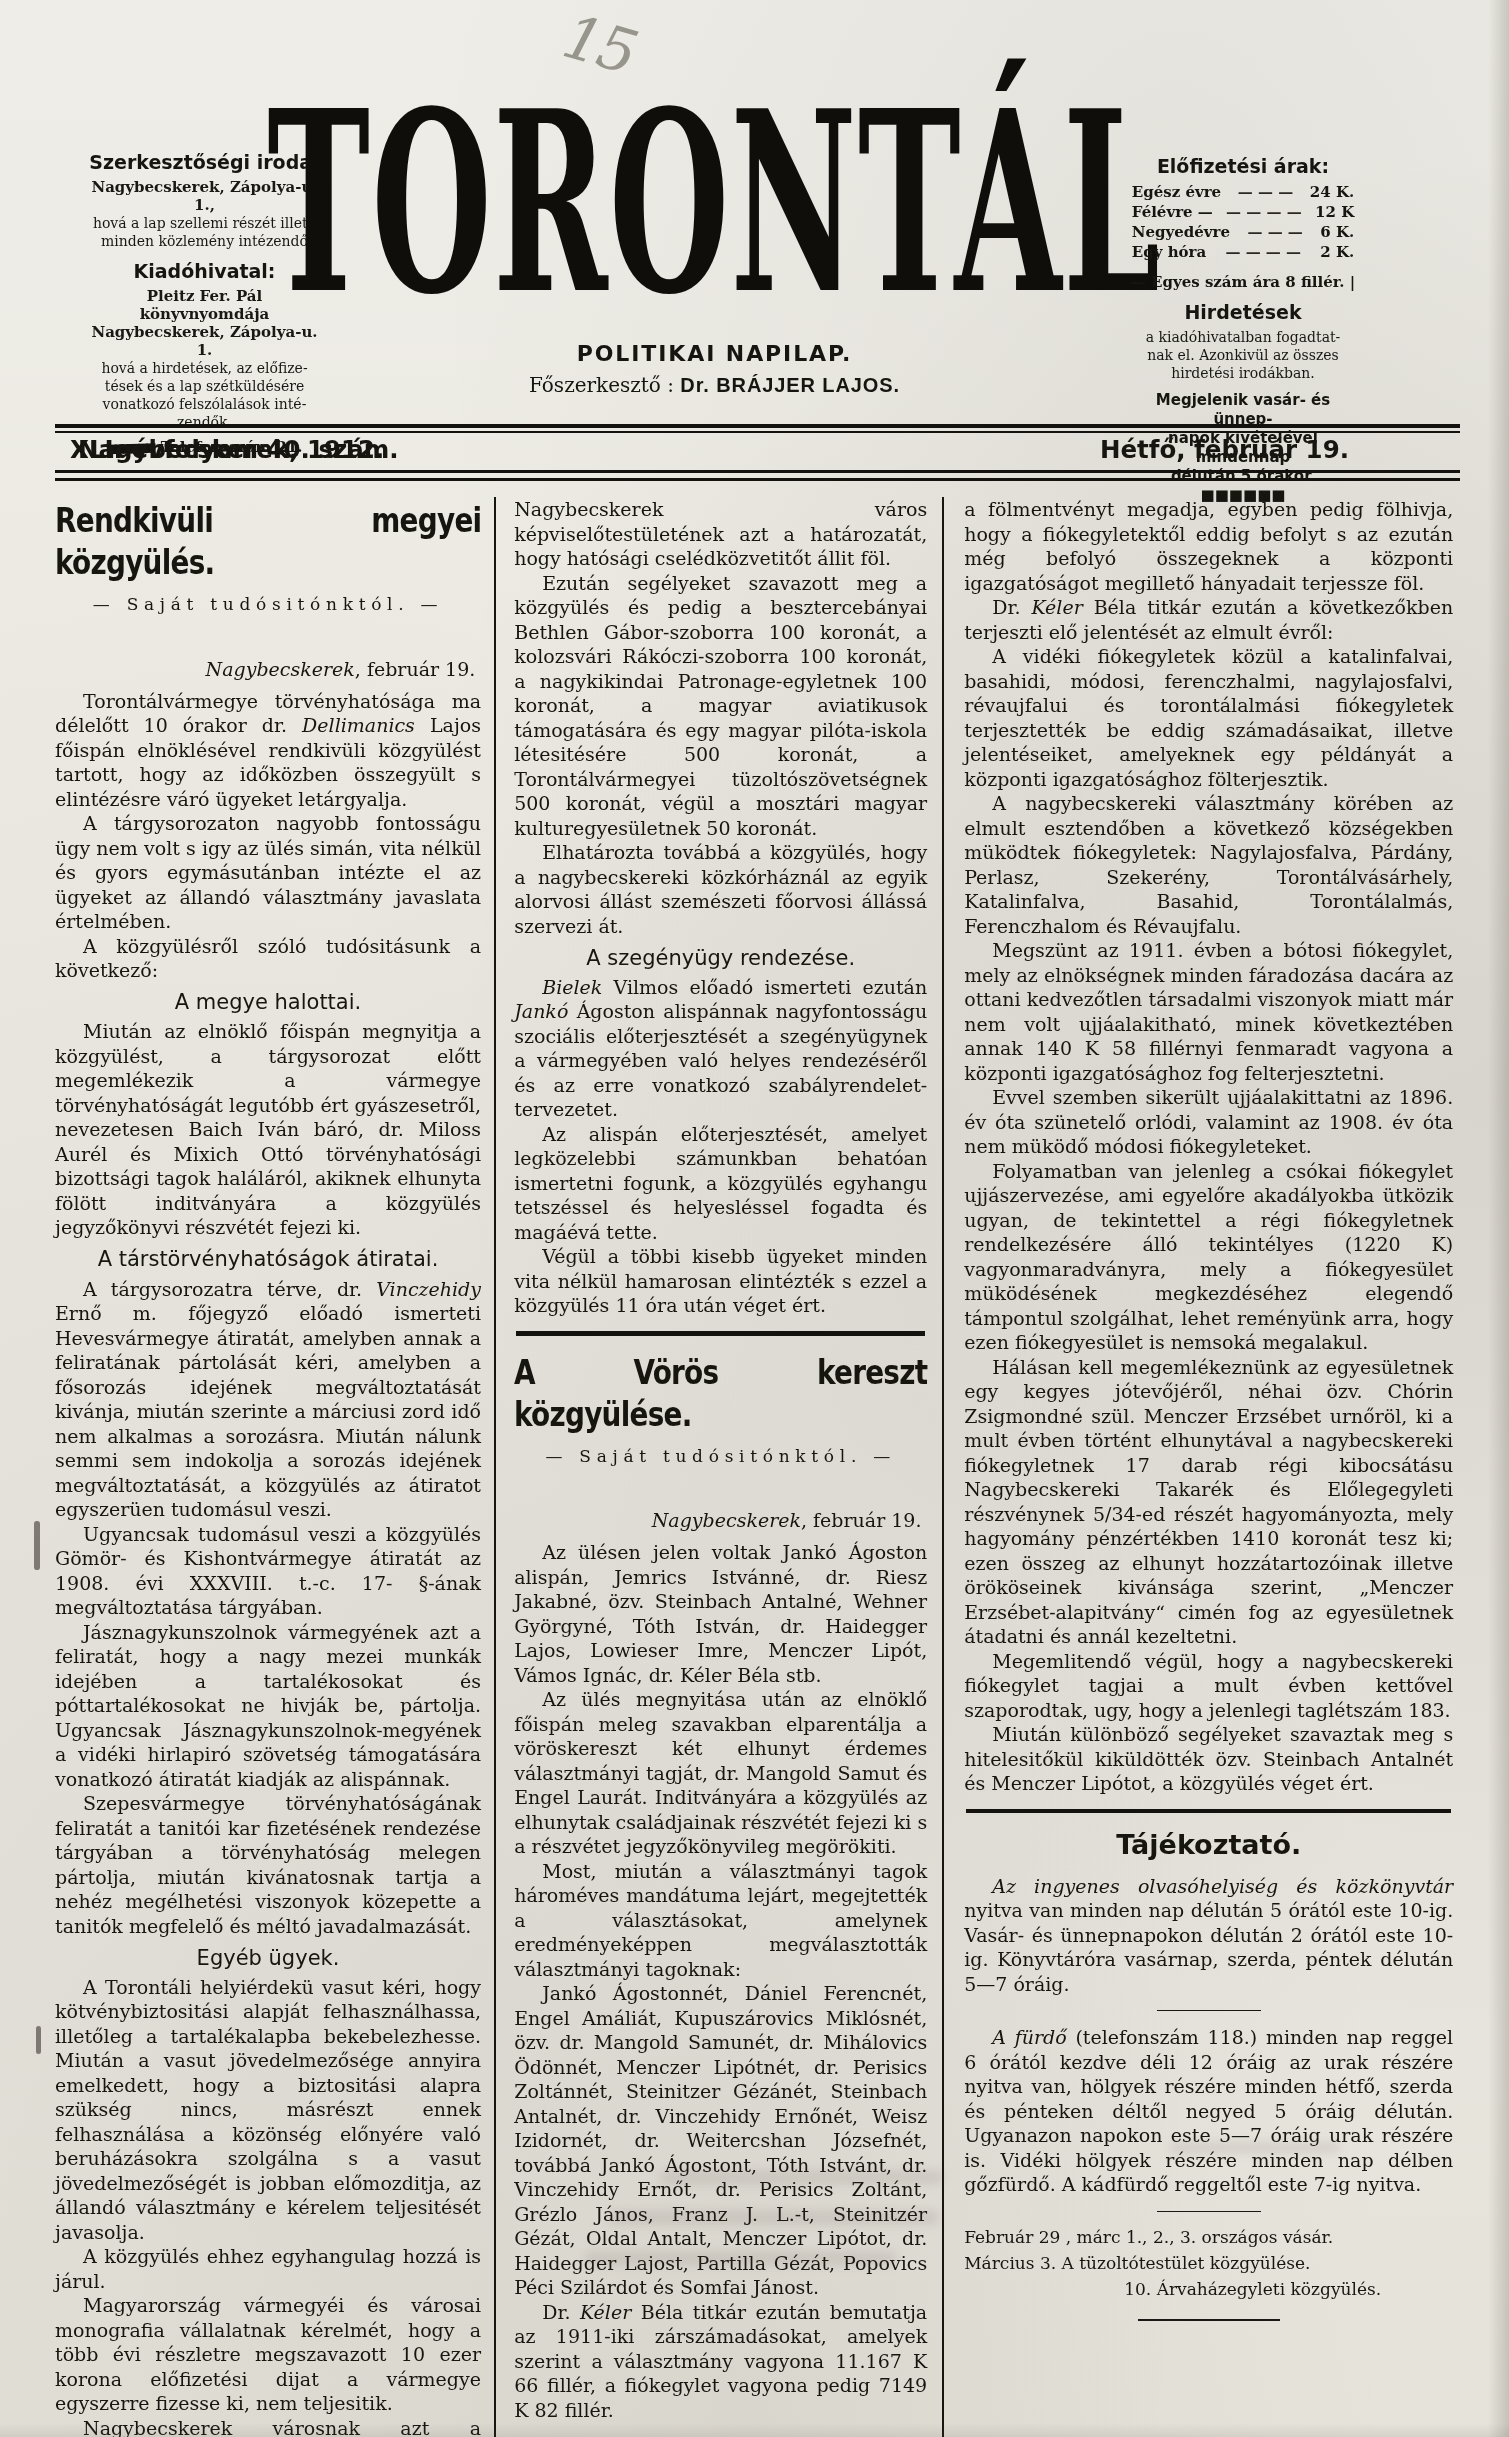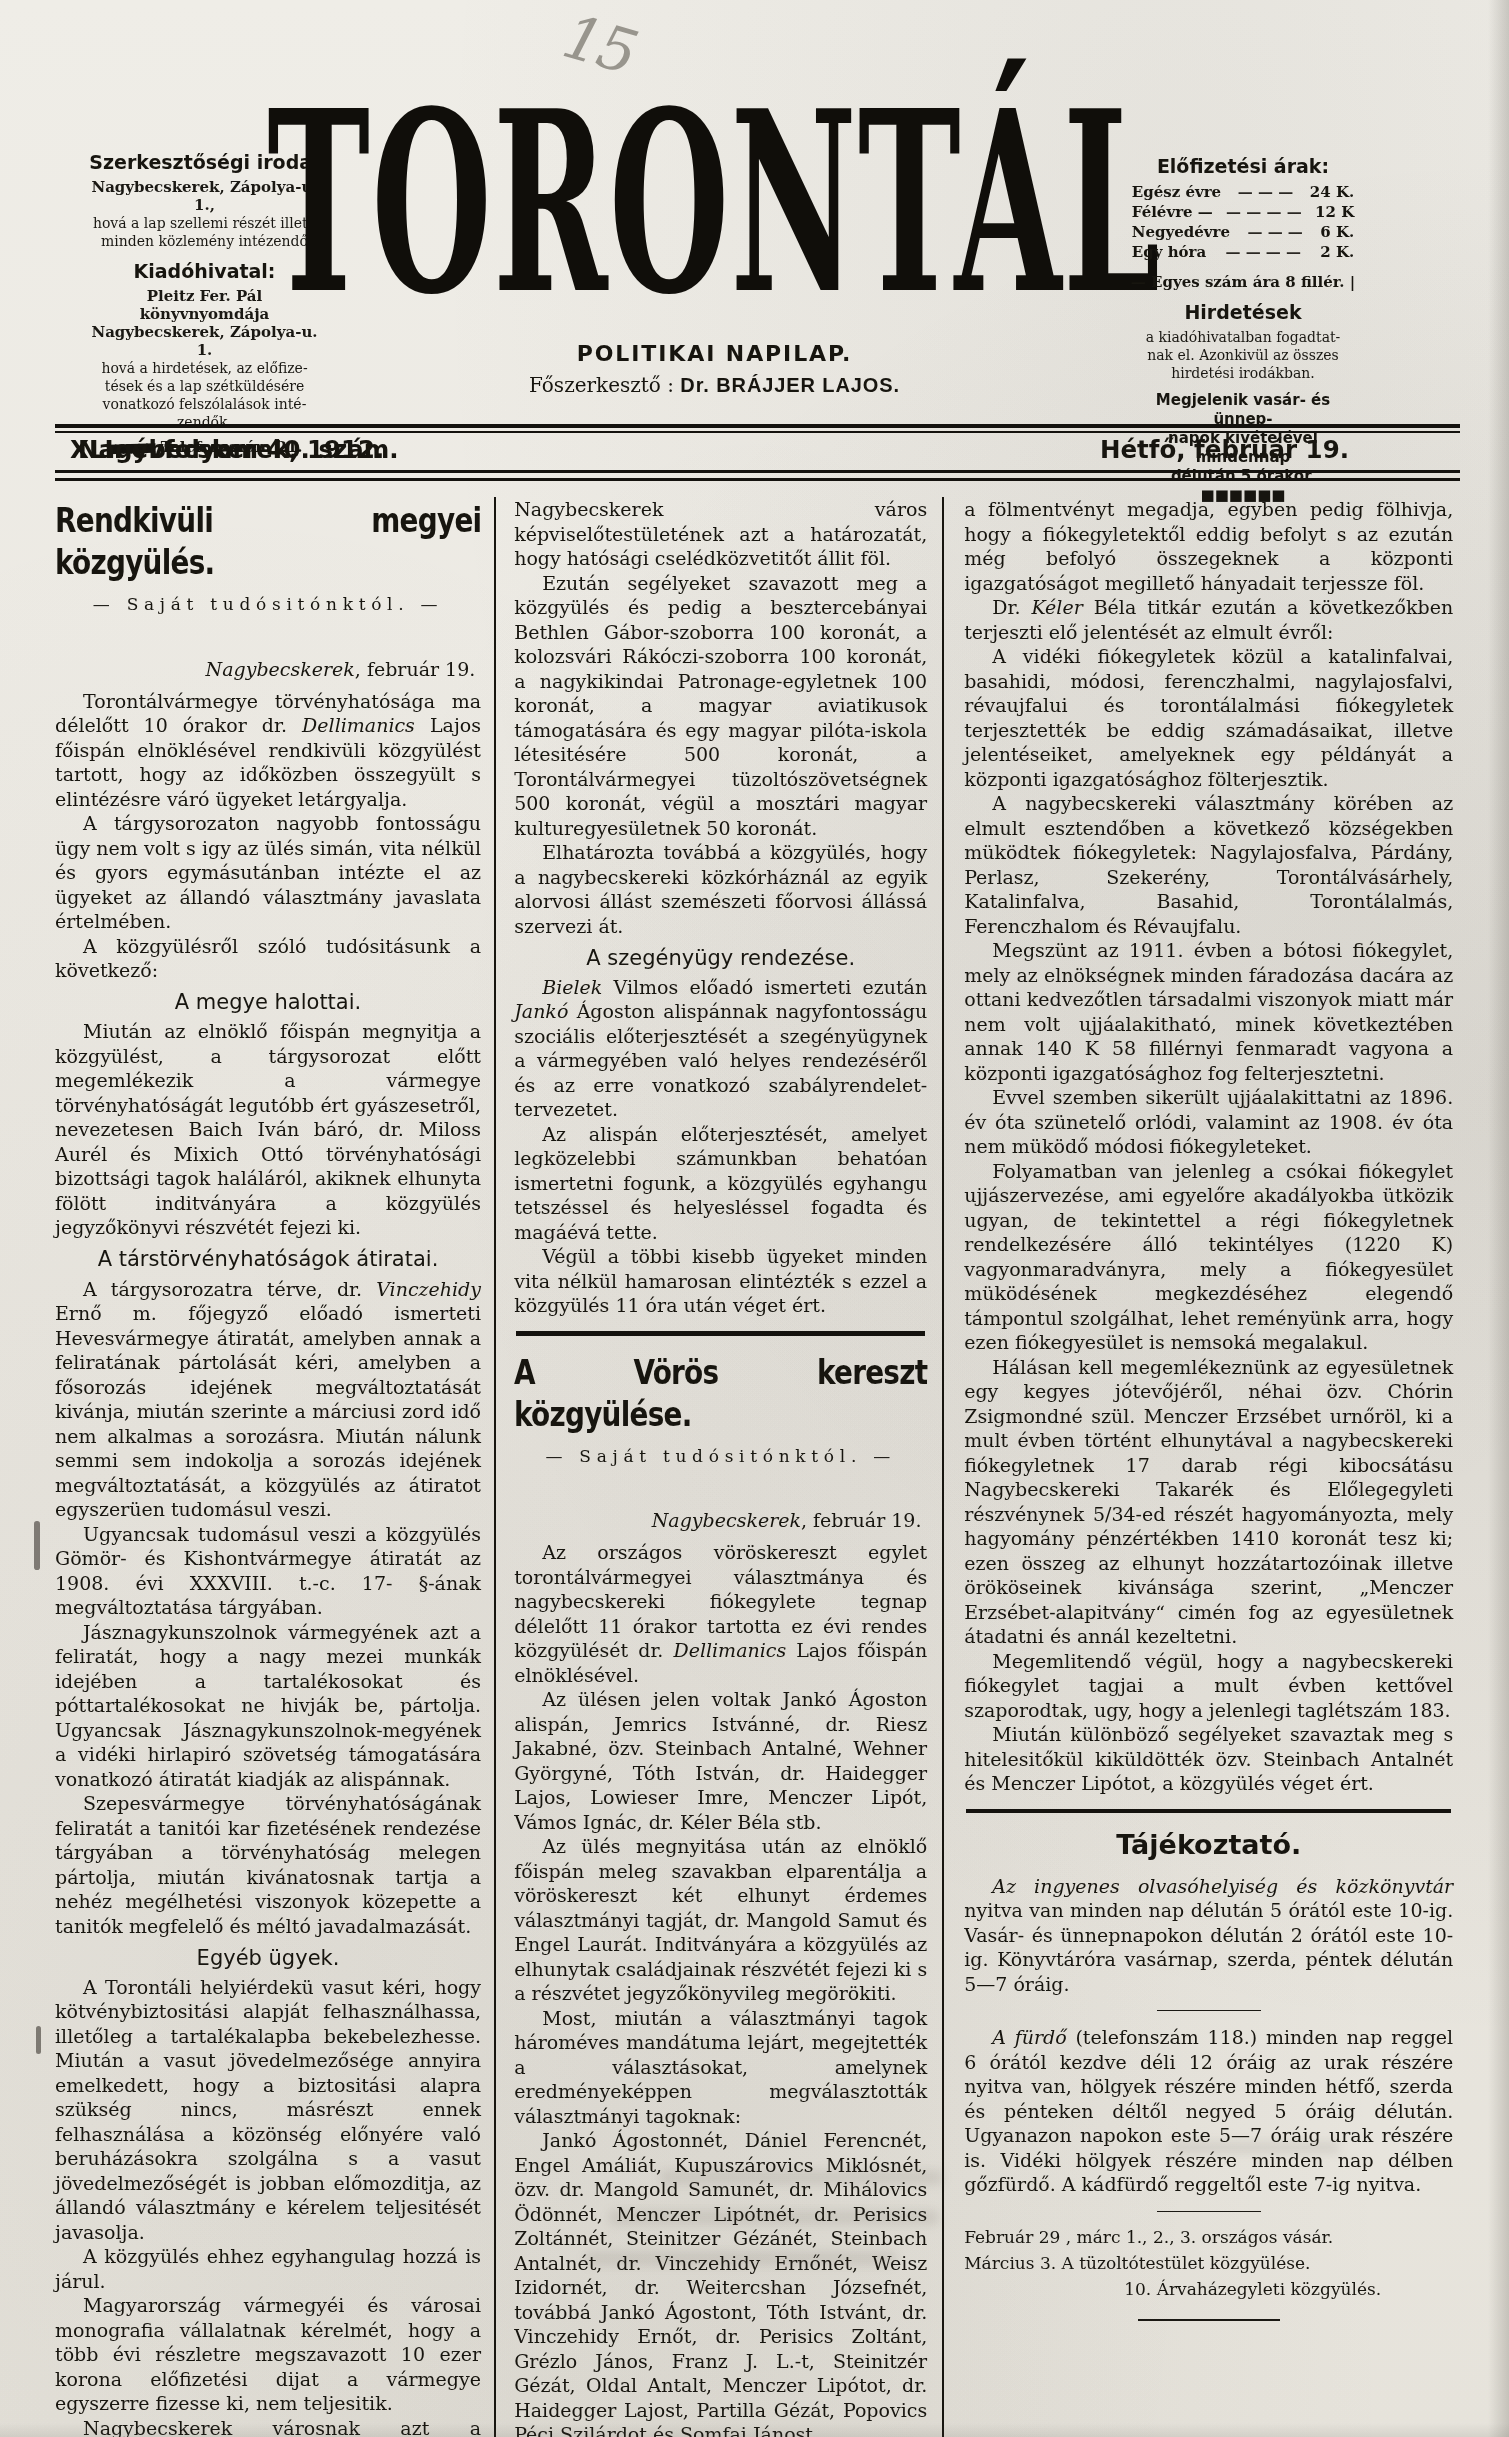--- a/index.html
+++ b/index.html
@@ -218,21 +218,20 @@
         <div class="it-p">Ezután segélyeket szavazott meg a közgyülés és pedig a besztercebányai Bethlen Gábor-szoborra 100 koronát, a kolozsvári Rákóczi-szoborra 100 koronát, a nagykikindai Patronage-egyletnek 100 koronát, a magyar aviatikusok támogatására és egy magyar pilóta-iskola létesitésére 500 koronát, a Torontálvármegyei tüzoltószövetségnek 500 koronát, végül a mosztári magyar kulturegyesületnek 50 koronát.</div>
         <div class="it-p">Elhatározta továbbá a közgyülés, hogy a nagybecskereki közkórháznál az egyik alorvosi állást szemészeti főorvosi állássá szervezi át.</div>
         <div class="it-h2">A szegényügy rendezése.</div>
         <div class="it-p"><i>Bielek</i> Vilmos előadó ismerteti ezután <i>Jankó</i> Ágoston alispánnak nagyfontosságu szociális előterjesztését a szegényügynek a vármegyében való helyes rendezéséről és az erre vonatkozó szabályrendelet-tervezetet.</div>
         <div class="it-p">Az alispán előterjesztését, amelyet legközelebbi számunkban behatóan ismertetni fogunk, a közgyülés egyhangu tetszéssel és helyesléssel fogadta és magáévá tette.</div>
         <div class="it-p">Végül a többi kisebb ügyeket minden vita nélkül hamarosan elintézték s ezzel a közgyülés 11 óra után véget ért.</div>
         <div class="it-rule"></div>
         <div class="it-headline2">A Vörös kereszt közgyülése.</div>
         <div class="it-byline">— Saját tudósitónktól. —</div>
         <div class="it-place-date"><i>Nagybecskerek</i>, február 19.</div>
-        <div class="it-p">Az országos vöröskereszt egylet torontálvármegyei választmánya és nagybecskereki fiókegylete tegnap délelőtt 11 órakor tartotta ez évi rendes közgyülését dr. <i>Dellimanics</i> Lajos főispán elnöklésével.</div>
         <div class="it-p">Az ülésen jelen voltak Jankó Ágoston alispán, Jemrics Istvánné, dr. Riesz Jakabné, özv. Steinbach Antalné, Wehner Györgyné, Tóth István, dr. Haidegger Lajos, Lowieser Imre, Menczer Lipót, Vámos Ignác, dr. Kéler Béla stb.</div>
         <div class="it-p">Az ülés megnyitása után az elnöklő főispán meleg szavakban elparentálja a vöröskereszt két elhunyt érdemes választmányi tagját, dr. Mangold Samut és Engel Laurát. Inditványára a közgyülés az elhunytak családjainak részvétét fejezi ki s a részvétet jegyzőkönyvileg megörökiti.</div>
         <div class="it-p">Most, miután a választmányi tagok hároméves mandátuma lejárt, megejtették a választásokat, amelynek eredményeképpen megválasztották választmányi tagoknak:</div>
         <div class="it-p">Jankó Ágostonnét, Dániel Ferencnét, Engel Amáliát, Kupuszárovics Miklósnét, özv. dr. Mangold Samunét, dr. Mihálovics Ödönnét, Menczer Lipótnét, dr. Perisics Zoltánnét, Steinitzer Gézánét, Steinbach Antalnét, dr. Vinczehidy Ernőnét, Weisz Izidornét, dr. Weitercshan Józsefnét, továbbá Jankó Ágostont, Tóth Istvánt, dr. Vinczehidy Ernőt, dr. Perisics Zoltánt, Grézlo János, Franz J. L.-t, Steinitzér Gézát, Oldal Antalt, Menczer Lipótot, dr. Haidegger Lajost, Partilla Gézát, Popovics Péci Szilárdot és Somfai Jánost.</div>
         <div class="it-p">Dr. <i>Kéler</i> Béla titkár ezután bemutatja az 1911-iki zárszámadásokat, amelyek szerint a választmány vagyona 11.167 K 66 fillér, a fiókegylet vagyona pedig 7149 K 82 fillér.</div>
       </div>
     <div class="col" data-col="2">
         <div class="it-pc">a fölmentvényt megadja, egyben pedig fölhivja, hogy a fiókegyletektől eddig befolyt s az ezután még befolyó összegeknek a központi igazgatóságot megillető hányadait terjessze föl.</div>
         <div class="it-p">Dr. <i>Kéler</i> Béla titkár ezután a következőkben terjeszti elő jelentését az elmult évről:</div>
         <div class="it-p">A vidéki fiókegyletek közül a katalinfalvai, basahidi, módosi, ferenczhalmi, nagylajosfalvi, révaujfalui és torontálalmási fiókegyletek terjesztették be eddig számadásaikat, illetve jelentéseiket, amelyeknek egy példányát a központi igazgatósághoz fölterjesztik.</div>

